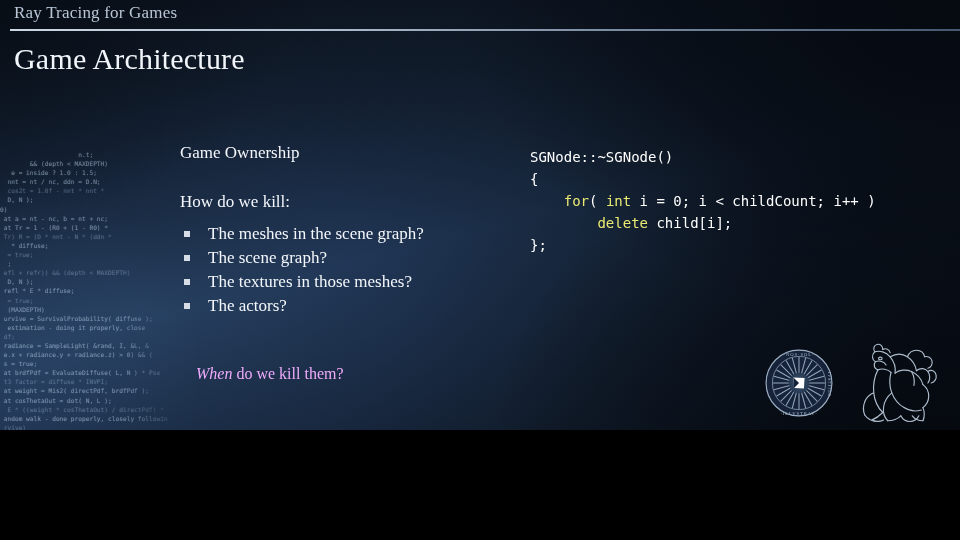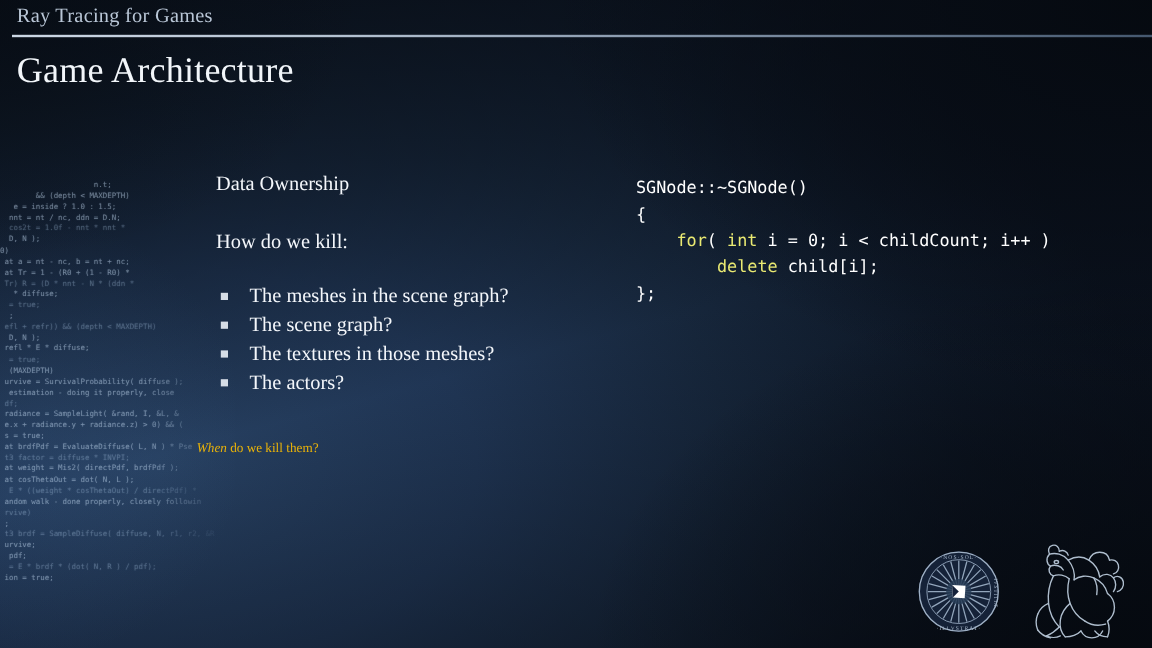--- a/index.html
+++ b/index.html
@@ -3,21 +3,21 @@
 <meta charset="utf-8">
 <style>
   html, body {
     margin: 0;
     padding: 0;
     background: #000;
   }
   .slide {
     position: relative;
     width: 960px;
-    height: 540px;
+    height: 430px;
     overflow: hidden;
     font-family: "Liberation Serif", "DejaVu Serif", serif;
     background: #12223a;
   }
   
   .bg-base {
     position: absolute;
     inset: 0;
     background:
       radial-gradient(ellipse 820px 520px at 14% 72%, #2a4568 0%, #22395a 32%, #18293f 58%, #0f1a2a 82%, #0b1320 100%);
@@ -99,21 +99,21 @@
     left: 180px;
     top: 144px;
     width: 340px;
     color: #f4f7fb;
   }
   .lead {
     font-size: 17px;
     line-height: 1.0;
     margin: 0 0 32px 0;
   }
-  .lead.second { margin-bottom: 25px; }
+  .lead.second { margin-bottom: 12px; }
 
   .bullets {
     list-style: none;
     margin: 0;
     padding: 0;
   }
   .bullets li {
     position: relative;
     padding-left: 28px;
     font-size: 17px;
@@ -124,25 +124,25 @@
     position: absolute;
     left: 4px;
     top: 9px;
     width: 6px;
     height: 6px;
     background: #d6dde6;
   }
 
   .closing {
     position: absolute;
-    left: 164px;
+    left: 196px;
     top: 362px;
     width: 520px;
-    color: #eab308;
-    font-size: 11px;
+    color: #f0abfc;
+    font-size: 16px;
     line-height: 24px;
   }
   .closing .em { font-style: italic; }
 
   
   .code-block {
     position: absolute;
     left: 530px;
     top: 146px;
     font-family: "DejaVu Sans Mono", "Liberation Mono", monospace;
@@ -186,21 +186,21 @@
   <div class="bg-corner-dark"></div>
 
   <div class="code-wall-glow"></div>
   <div class="code-wall" id="code-wall"><span class="ln">                     n.t;</span><span class="ln">        &amp;&amp; (depth &lt; MAXDEPTH)</span><span class="ln dim"></span><span class="ln">   e = inside ? 1.0 : 1.5;</span><span class="ln">  nnt = nt / nc, ddn = D.N;</span><span class="ln dim">  cos2t = 1.0f - nnt * nnt *</span><span class="ln">  D, N );</span><span class="ln">0)</span><span class="ln dim"></span><span class="ln"> at a = nt - nc, b = nt + nc;</span><span class="ln"> at Tr = 1 - (R0 + (1 - R0) *</span><span class="ln dim"> Tr) R = (D * nnt - N * (ddn *</span><span class="ln"></span><span class="ln">   * diffuse;</span><span class="ln dim">  = true;</span><span class="ln"></span><span class="ln">  ;</span><span class="ln dim"> efl + refr)) &amp;&amp; (depth &lt; MAXDEPTH)</span><span class="ln">  D, N );</span><span class="ln"> refl * E * diffuse;</span><span class="ln dim">  = true;</span><span class="ln"></span><span class="ln">  (MAXDEPTH)</span><span class="ln dim"></span><span class="ln"> urvive = SurvivalProbability( diffuse );</span><span class="ln">  estimation - doing it properly, close</span><span class="ln dim"> df;</span><span class="ln"> radiance = SampleLight( &amp;rand, I, &amp;L, &amp;</span><span class="ln"> e.x + radiance.y + radiance.z) &gt; 0) &amp;&amp; (</span><span class="ln dim"></span><span class="ln"> s = true;</span><span class="ln"> at brdfPdf = EvaluateDiffuse( L, N ) * Pse</span><span class="ln dim"> t3 factor = diffuse * INVPI;</span><span class="ln"> at weight = Mis2( directPdf, brdfPdf );</span><span class="ln"> at cosThetaOut = dot( N, L );</span><span class="ln dim">  E * ((weight * cosThetaOut) / directPdf) *</span><span class="ln"></span><span class="ln"> andom walk - done properly, closely followin</span><span class="ln dim"> rvive)</span><span class="ln"></span><span class="ln"> ;</span><span class="ln dim"> t3 brdf = SampleDiffuse( diffuse, N, r1, r2, &amp;R</span><span class="ln"> urvive;</span><span class="ln">  pdf;</span><span class="ln dim">  = E * brdf * (dot( N, R ) / pdf);</span><span class="ln"> ion = true;</span></div>
 
   <div class="header-title">Ray Tracing for Games</div>
   <div class="header-rule"></div>
   <div class="slide-title">Game Architecture</div>
 
   <div class="body-col">
-    <p class="lead">Data Ownership</p>
+    <p class="lead">Game Ownership</p>
     <p class="lead second">How do we kill:</p>
     <ul class="bullets" id="bullet-list">
         <li><span class="sq"></span><span>The meshes in the scene graph?</span></li>
         <li><span class="sq"></span><span>The scene graph?</span></li>
         <li><span class="sq"></span><span>The textures in those meshes?</span></li>
         <li><span class="sq"></span><span>The actors?</span></li>
       </ul>
   </div>
 
   <div class="closing">

